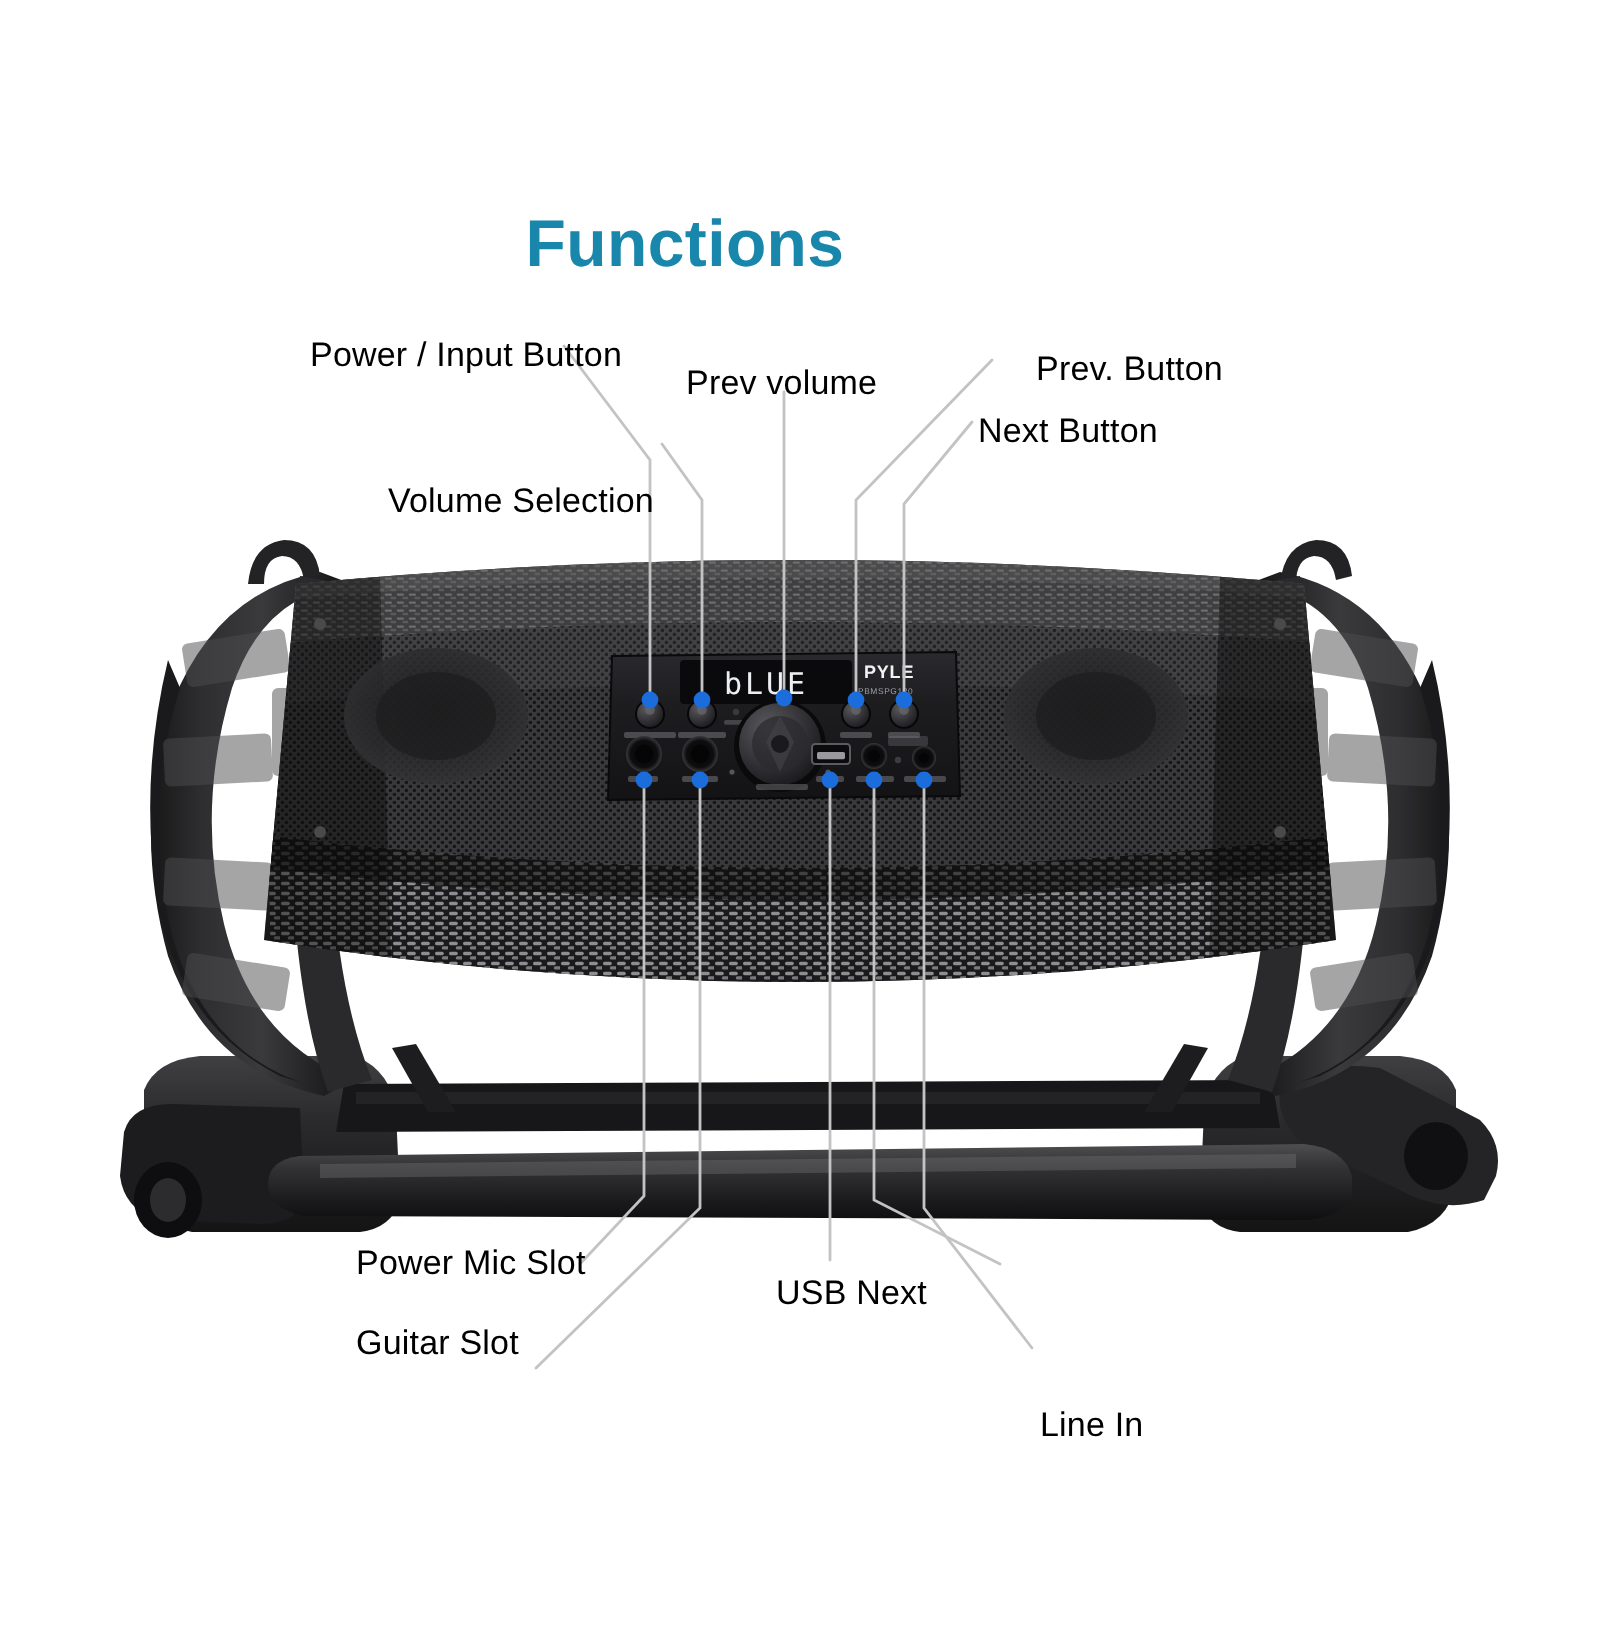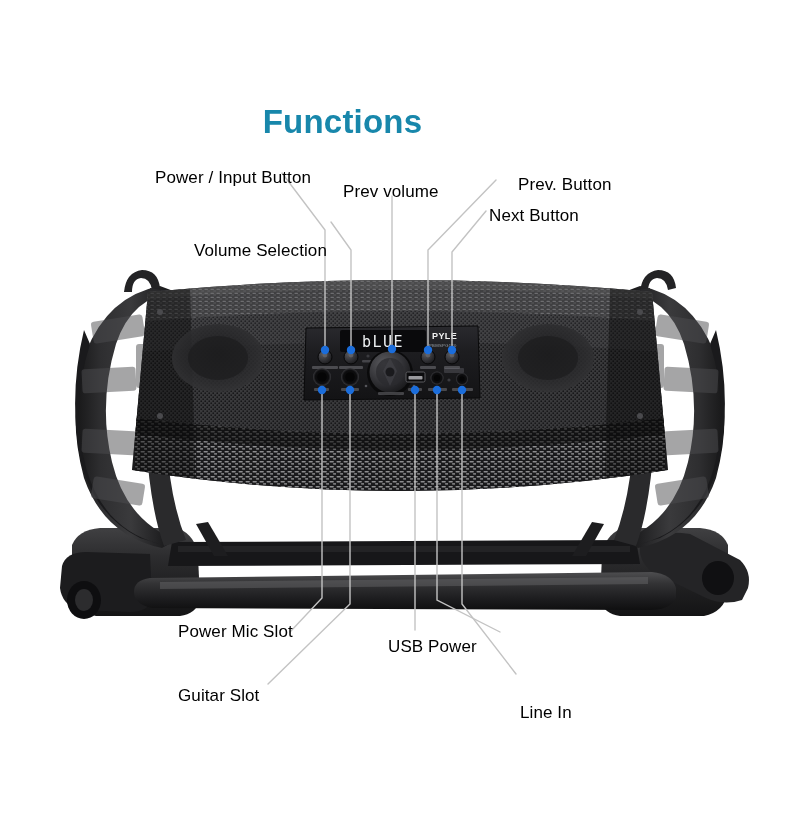--- a/index.html
+++ b/index.html
@@ -353,20 +353,20 @@
   <div class="label" style="left:194px; top:217px;margin-top:24px;">Volume Selection</div>
 
   <div class="label" style="left:343px; top:182px;">Prev volume</div>
 
   <div class="label" style="left:518px; top:175px;">Prev. Button</div>
 
   <div class="label" style="left:489px; top:206px;">Next Button</div>
 
   <div class="label" style="left:178px; top:622px;">Power Mic Slot</div>
 
-  <div class="label" style="left:178px; top:686px;">Guitar Slot</div>
-
-  <div class="label" style="left:388px; top:637px;">USB Power</div>
+  <div class="label" style="left:178px; top:662px;">Guitar Slot</div>
+
+  <div class="label" style="left:388px; top:637px;">USB Next</div>
 
 
   <div class="label" style="left:520px; top:667px;margin-top:36px;">Line In</div>
 
 </div>
 
 </body></html>

